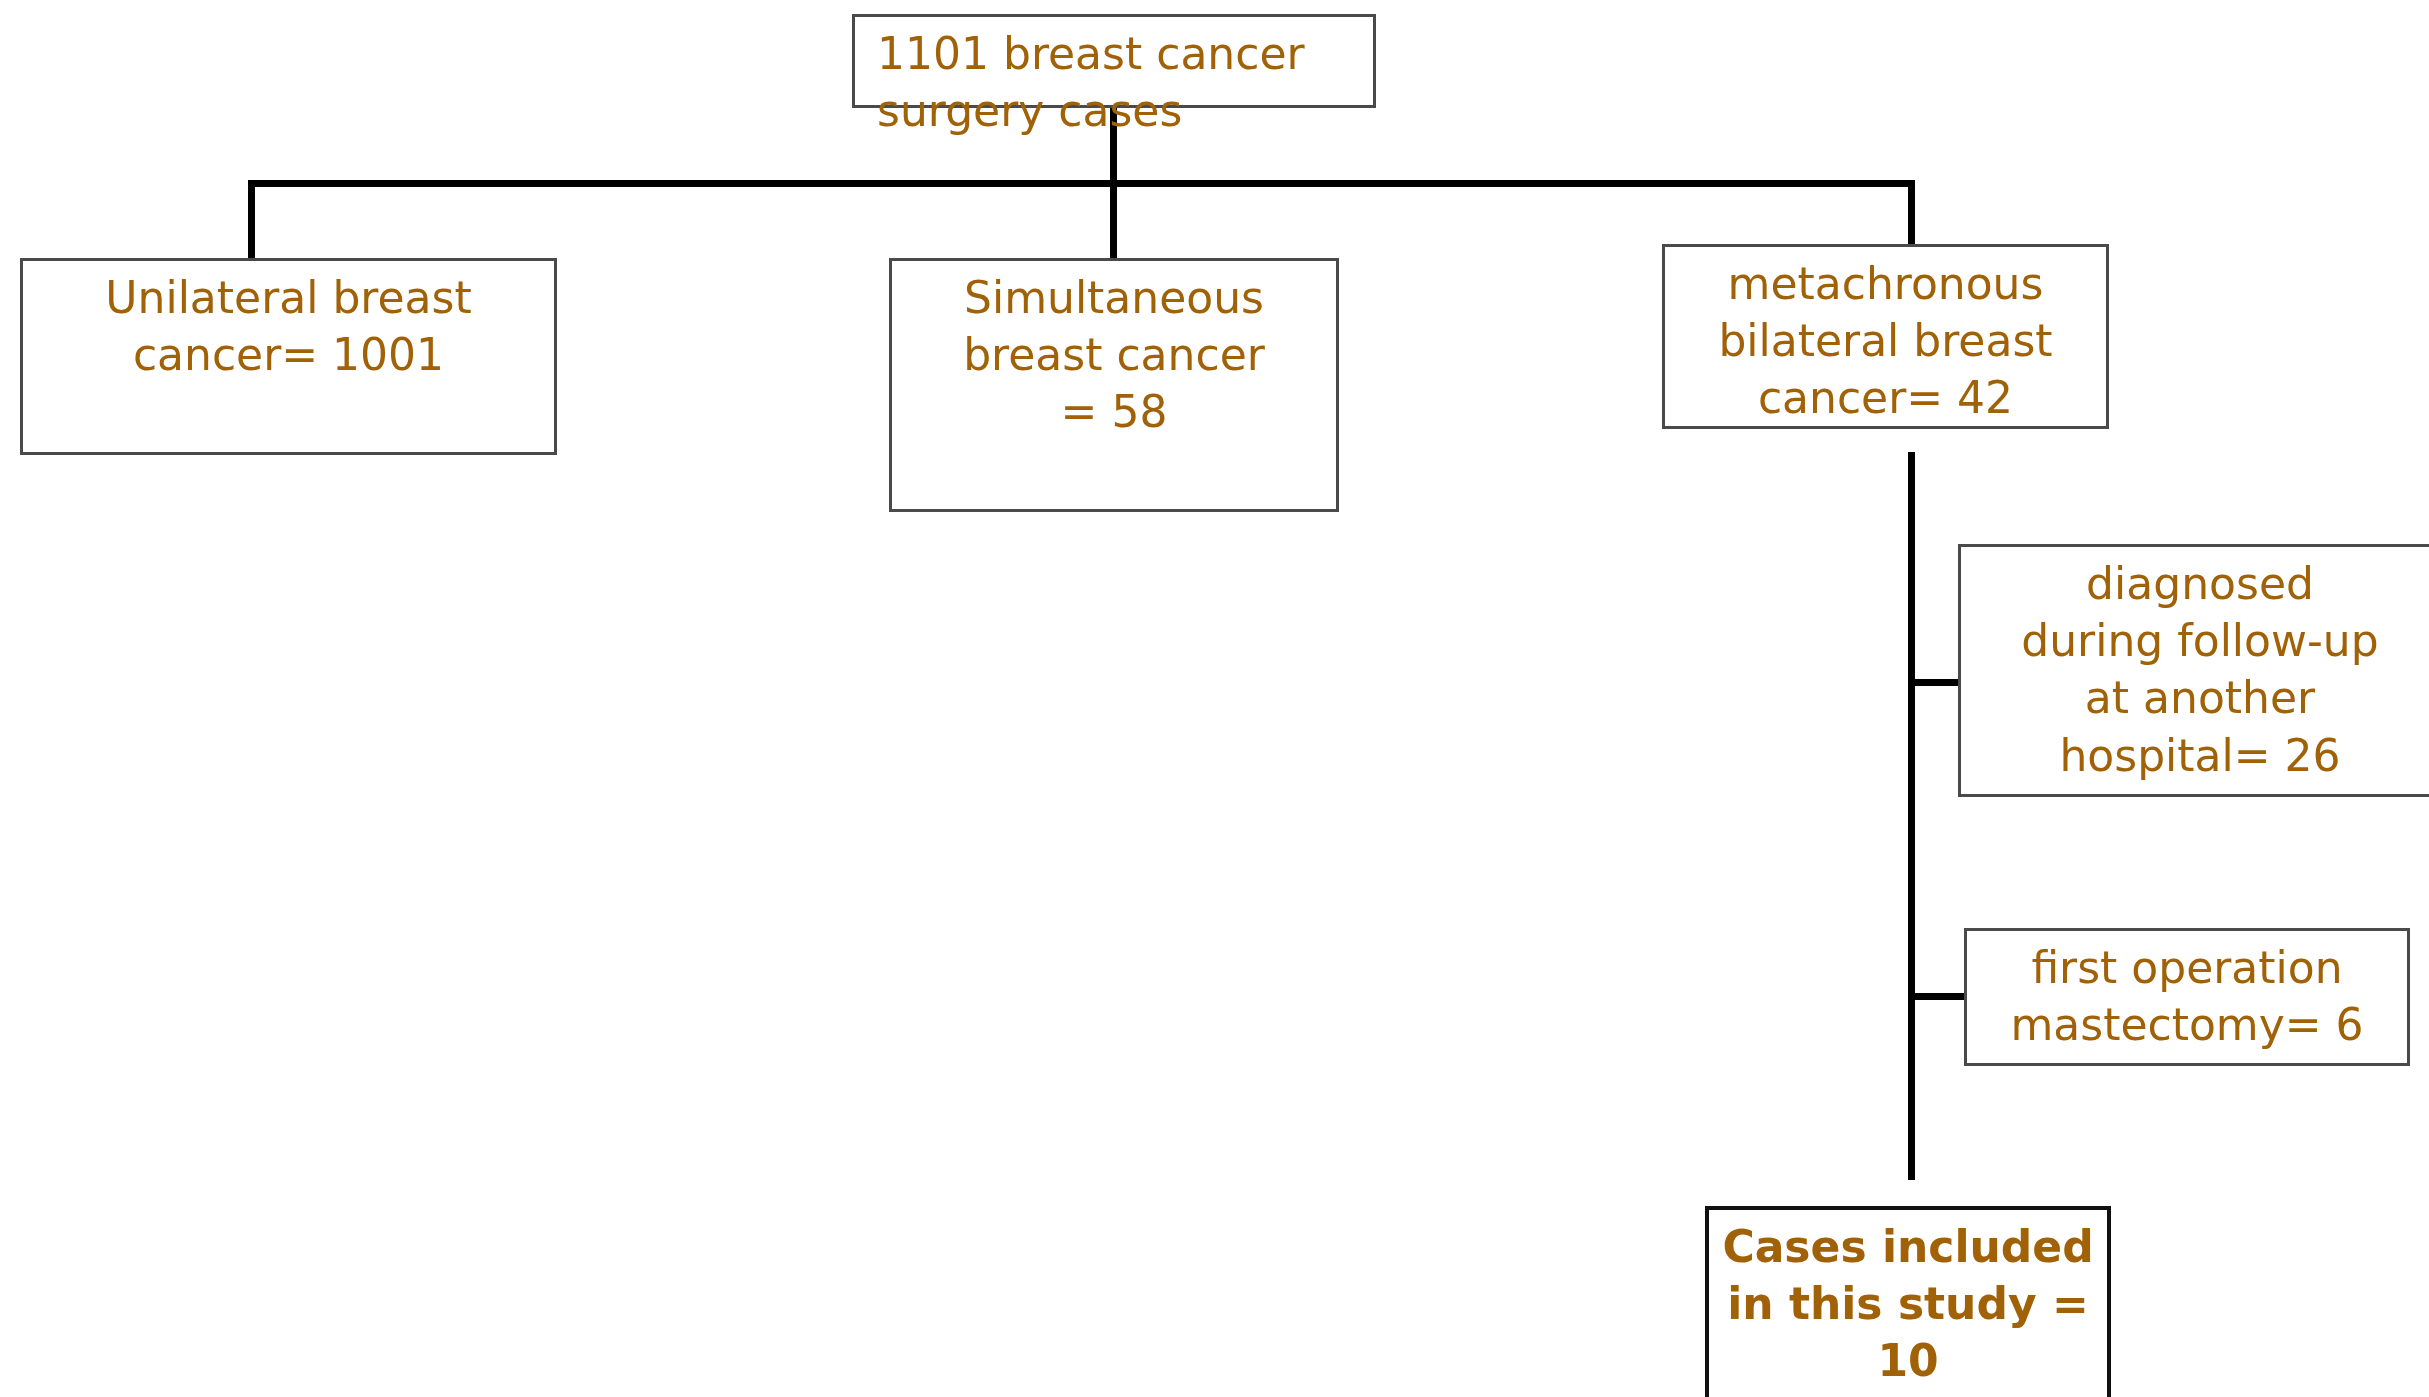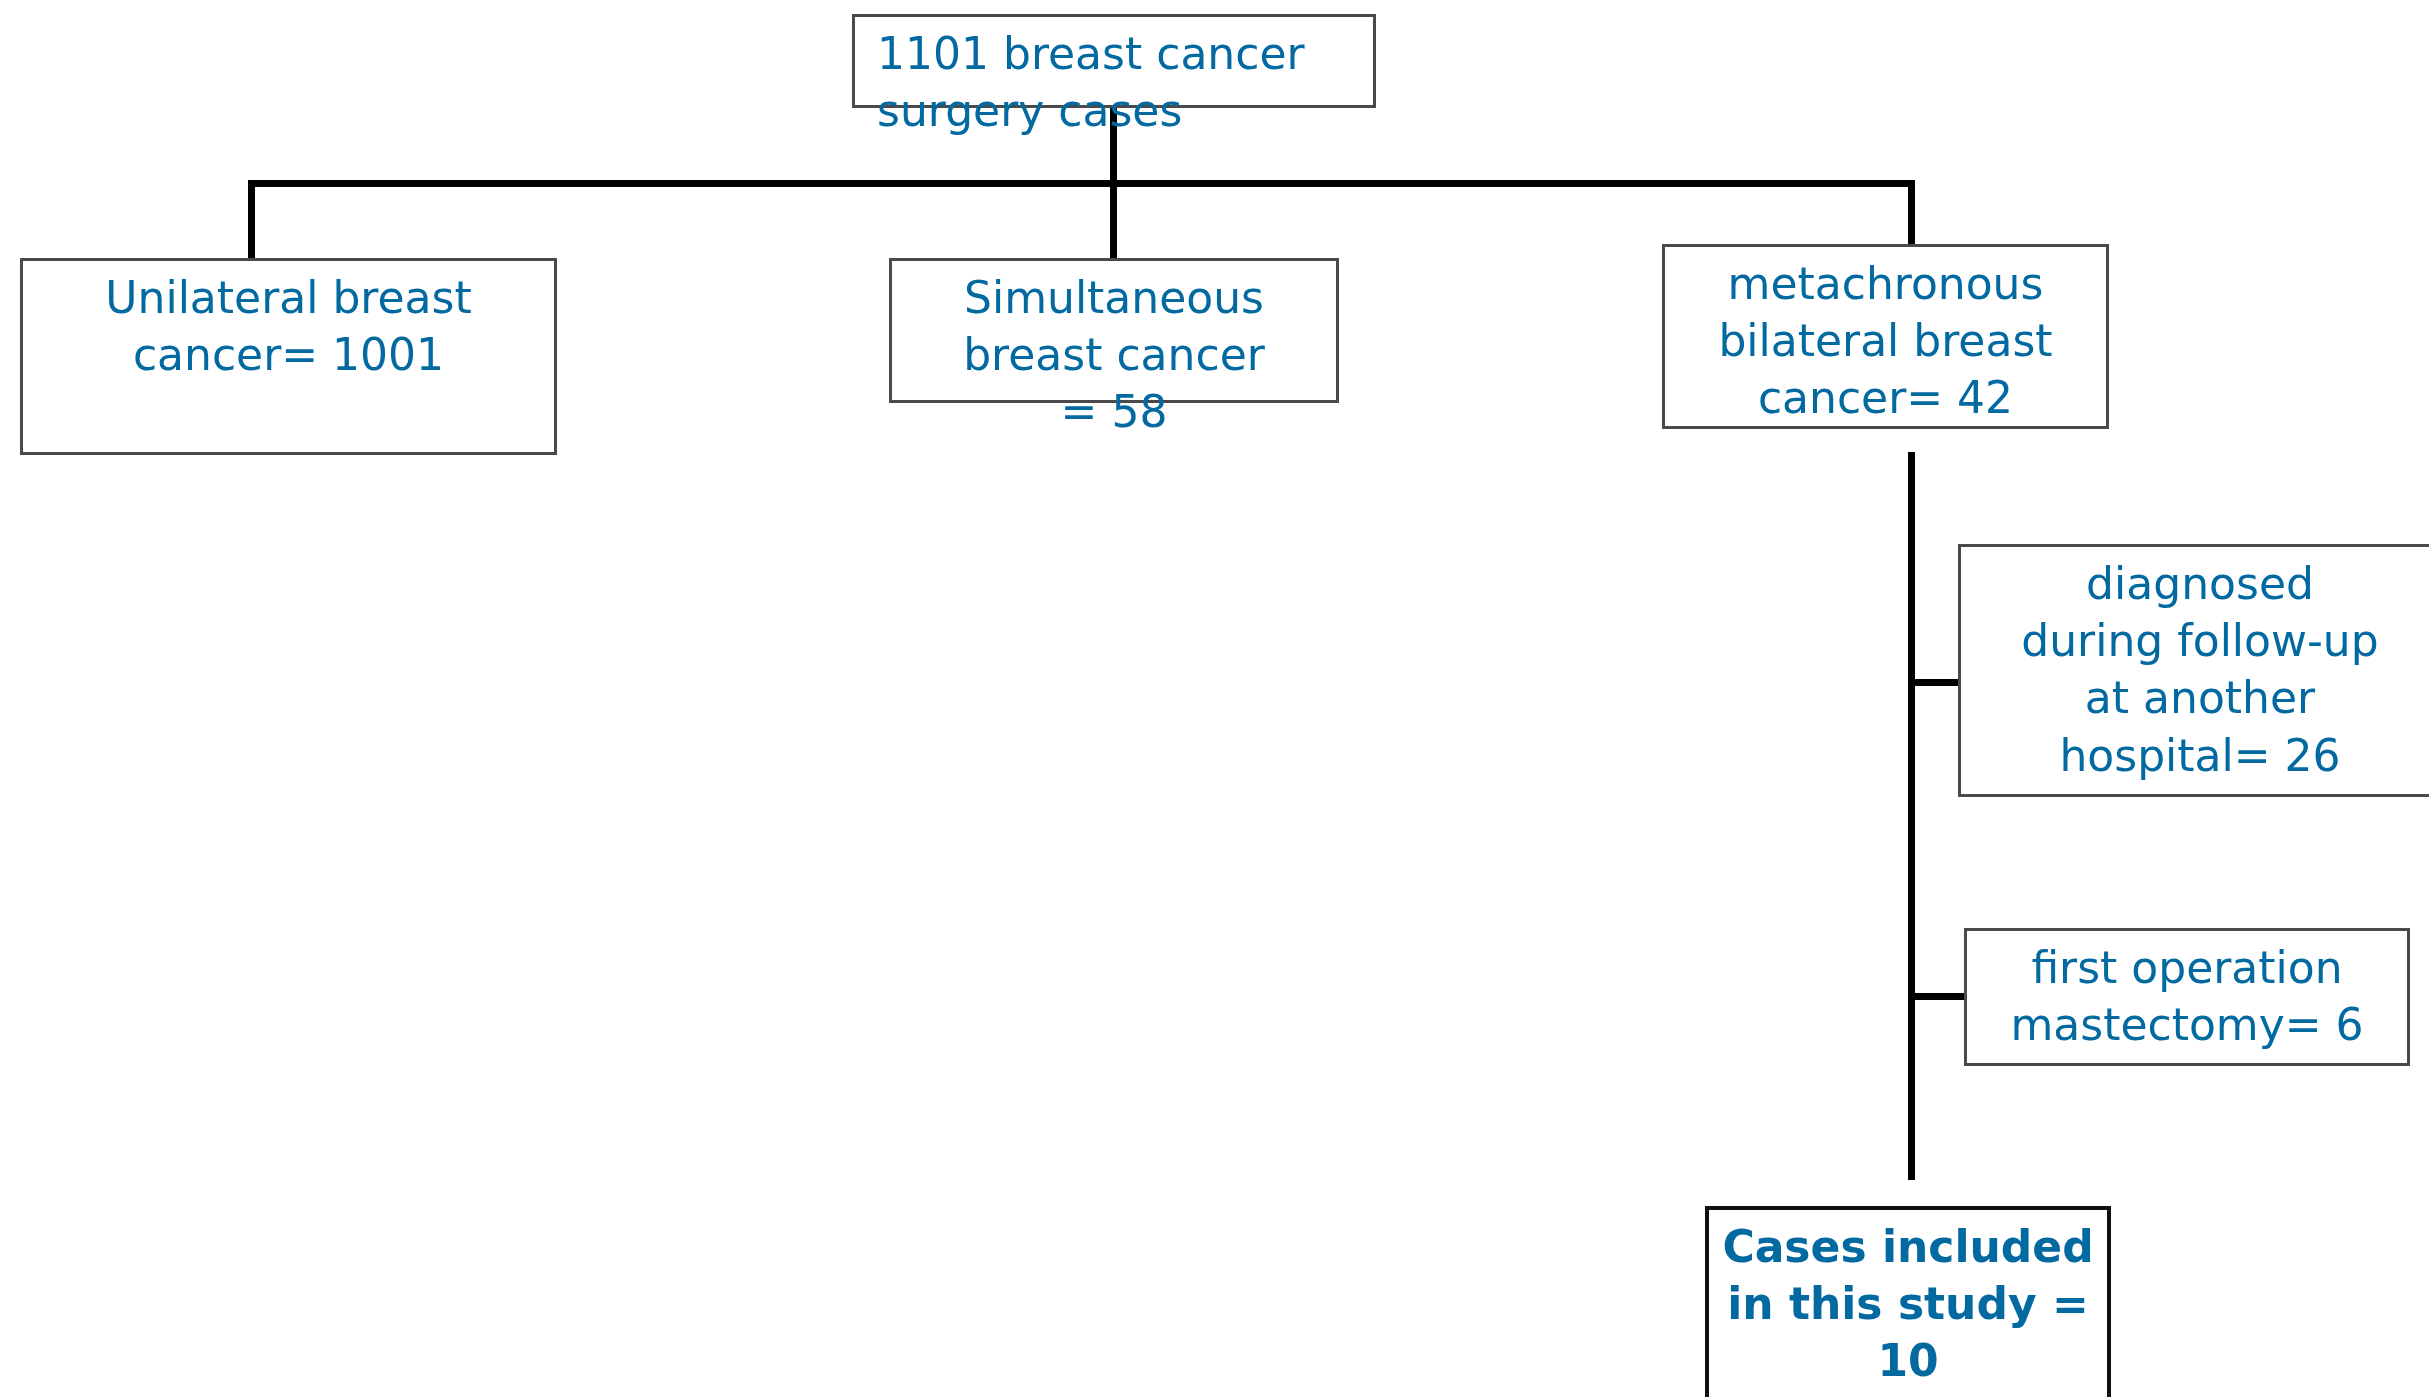--- a/index.html
+++ b/index.html
@@ -17,21 +17,21 @@
     height: 1397px;
     background: #ffffff;
     overflow: hidden;
   }
   
   .node {
     position: absolute;
     box-sizing: border-box;
     border: 3px solid #4a4a4a;
     background: #ffffff;
-    color: #0369a1;
+    color: #a16207;
     font-size: 44px;
     line-height: 1.30;
     text-align: center;
     padding: 8px 10px 0 10px;
     white-space: pre-line;
     z-index: 3;
   }
   .node.left-align {
     text-align: left;
     padding-left: 22px;
@@ -71,21 +71,21 @@
   <div class="line h" style="left:1908px; top:679px; width:54px;"></div>
 
   <div class="line h" style="left:1908px; top:993px; width:60px;"></div>
 
   <div class="node left-align" style="left:852px; top:14px; width:524px; height:94px;">1101 breast cancer
 surgery cases</div>
 
   <div class="node" style="left:20px; top:258px; width:537px; height:197px;">Unilateral breast
 cancer= 1001</div>
 
-  <div class="node" style="left:889px; top:258px; width:450px; height:145px;">Simultaneous
+  <div class="node" style="left:889px; top:258px; width:450px; height:254px;">Simultaneous
 breast cancer
 = 58</div>
 
   <div class="node" style="left:1662px; top:244px; width:447px; height:185px;">metachronous
 bilateral breast
 cancer= 42</div>
 
   <div class="node" style="left:1958px; top:544px; width:484px; height:253px;">diagnosed
 during follow-up
 at another

